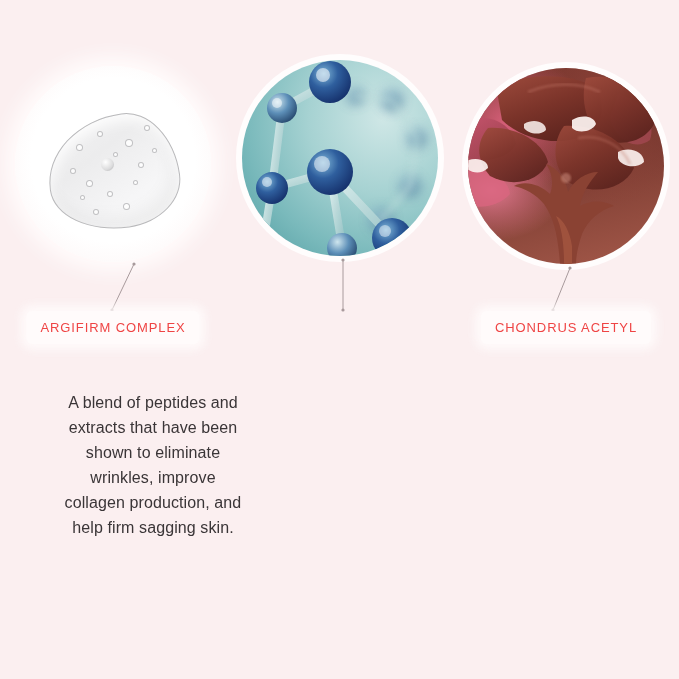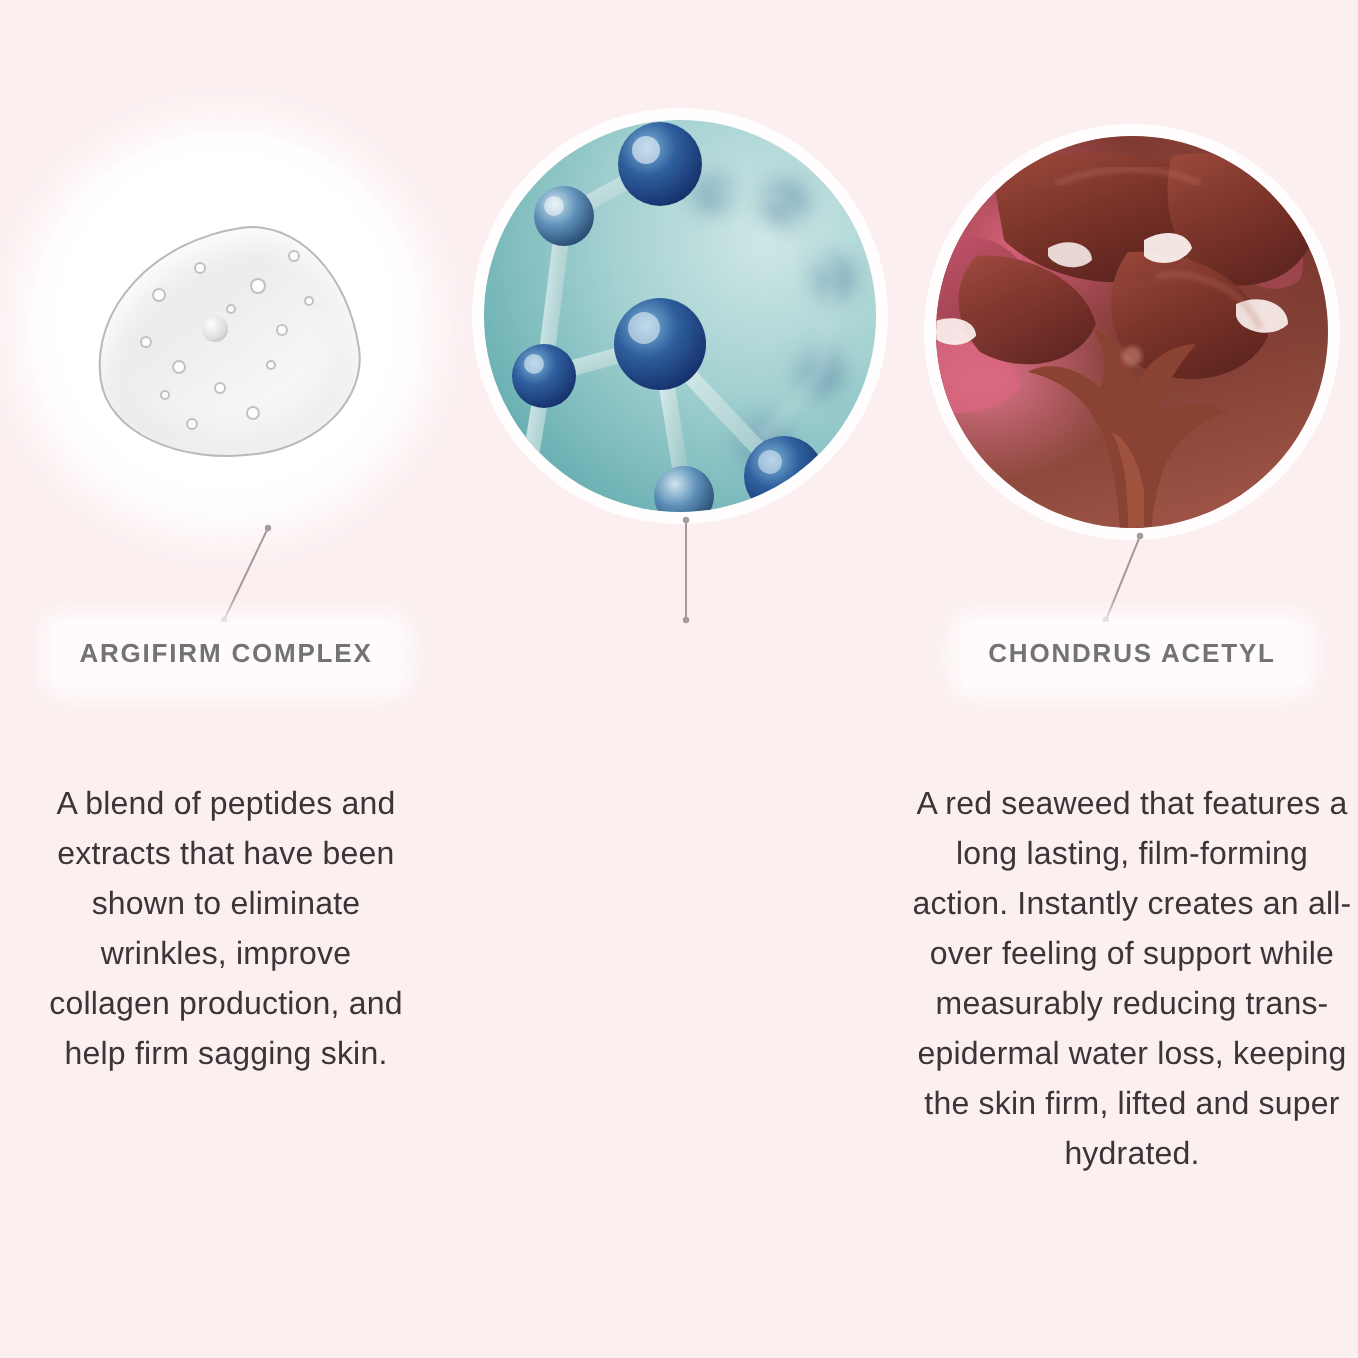--- a/index.html
+++ b/index.html
@@ -139,41 +139,41 @@
     transform: translateX(-50%);
     background: #fffbfb;
     border-radius: 6px;
     padding: 7px 14px 8px 14px;
     box-shadow: 0 0 10px 6px rgba(255,251,251,.85);
     white-space: nowrap;
   }
   .pill-text {
     font-family: "Liberation Sans", sans-serif;
     font-size: 13px;
-    font-weight: 700;
+    font-weight: 400;
     letter-spacing: 0.9px;
-    color: #737373;
+    color: #ef4444;
     line-height: 1;
   }
 
   
   .body-copy {
     position: absolute;
     top: 390px;
     left: 50%;
     transform: translateX(-50%);
     width: 218px;
     text-align: center;
     font-family: "Liberation Sans", sans-serif;
     font-size: 16px;
     line-height: 25px;
     color: #3a3537;
     letter-spacing: 0.1px;
   }
-  .col-1 .body-copy { width: 178px; }
+  .col-1 .body-copy { width: 178px; margin-left: 40px; }
   .col-2 .body-copy { width: 200px; }
   .col-3 .body-copy { width: 222px; }
 </style>
 </head>
 <body>
 
 <div class="page">
   <div class="columns">
 
     <div class="col col-1">
@@ -357,17 +357,16 @@
       <svg class="connector" style="left:86px;top:266px;width:40px;height:48px;" viewBox="0 0 40 48">
         <line x1="31" y1="2" x2="14" y2="44"></line>
         <circle cx="31" cy="2" r="1.6"></circle>
         <circle cx="14" cy="44" r="1.6"></circle>
       </svg>
 
       <div class="pill">
         <span class="pill-text">CHONDRUS ACETYL</span>
       </div>
 
-      <div class="body-copy">A red seaweed that features a long lasting, film-forming action. Instantly creates an all-over feeling of support while measurably reducing trans-epidermal water loss, keeping the skin firm, lifted and super hydrated.</div>
     </div>
 
   </div>
 </div>
 
 </body></html>

